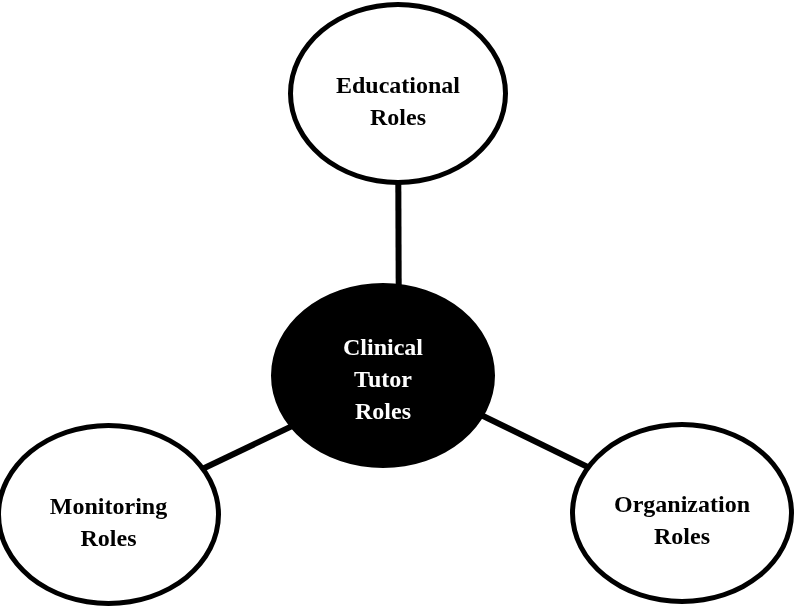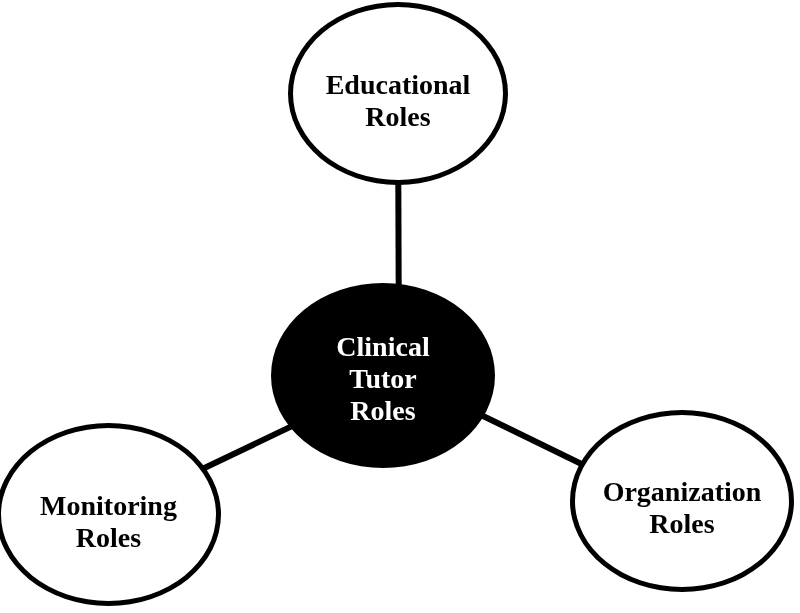--- a/index.html
+++ b/index.html
@@ -33,31 +33,31 @@
     border: 5px solid var(--stroke, #000000);
     background: var(--node-fill, #ffffff);
     display: flex;
     align-items: center;
     justify-content: center;
   }
   .node .label {
     white-space: pre-line;
     text-align: center;
     font-weight: bold;
-    font-size: 28px;
+    font-size: 24px;
     line-height: 32px;
     color: var(--node-text, #000000);
     padding-top: 14px;
   }
   .node-top    { left: 288px; top: 2px;   width: 220px; height: 183px; }
   .node-center { left: 271px; top: 283px; width: 224px; height: 185px;
                  background: var(--center-fill, #000000); }
   .node-center .label { color: var(--center-text, #ffffff); padding-top: 6px; }
   .node-left   { left: -4px;  top: 423px; width: 225px; height: 183px; }
-  .node-right  { left: 570px; top: 410px; width: 224px; height: 182px; font-family: Liberation Serif, serif; }
+  .node-right  { left: 570px; top: 422px; width: 224px; height: 182px; font-family: Liberation Serif, serif; }
 </style>
 </head>
 <body>
 
 <div class="canvas">
 
   <svg class="connectors" viewBox="0 0 800 613" xmlns="http://www.w3.org/2000/svg" aria-hidden="true">
     <line x1="398" y1="93" x2="399" y2="375"></line>
     <line x1="399" y1="375" x2="108" y2="514"></line>
     <line x1="399" y1="375" x2="682" y2="513"></line>

